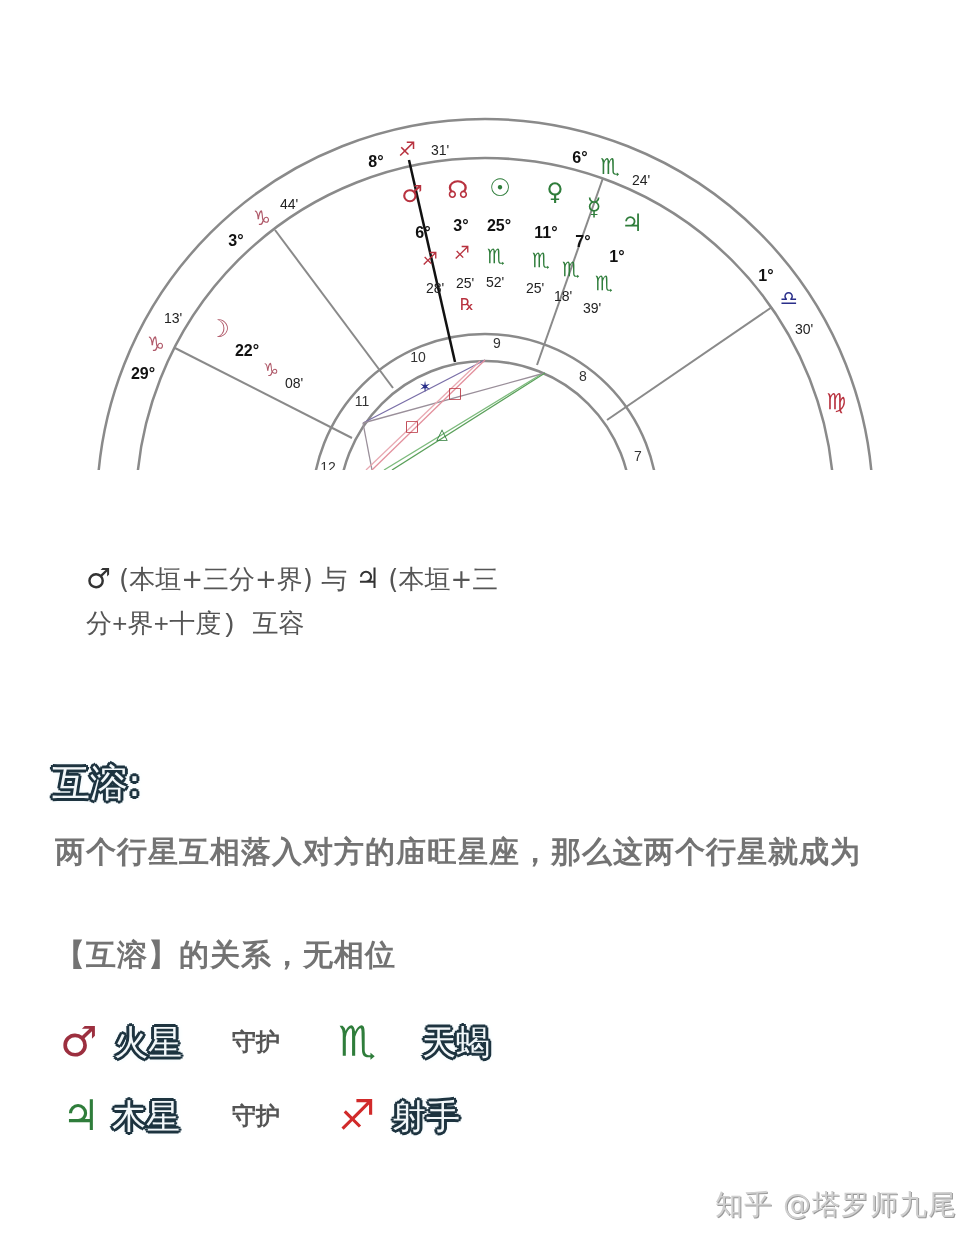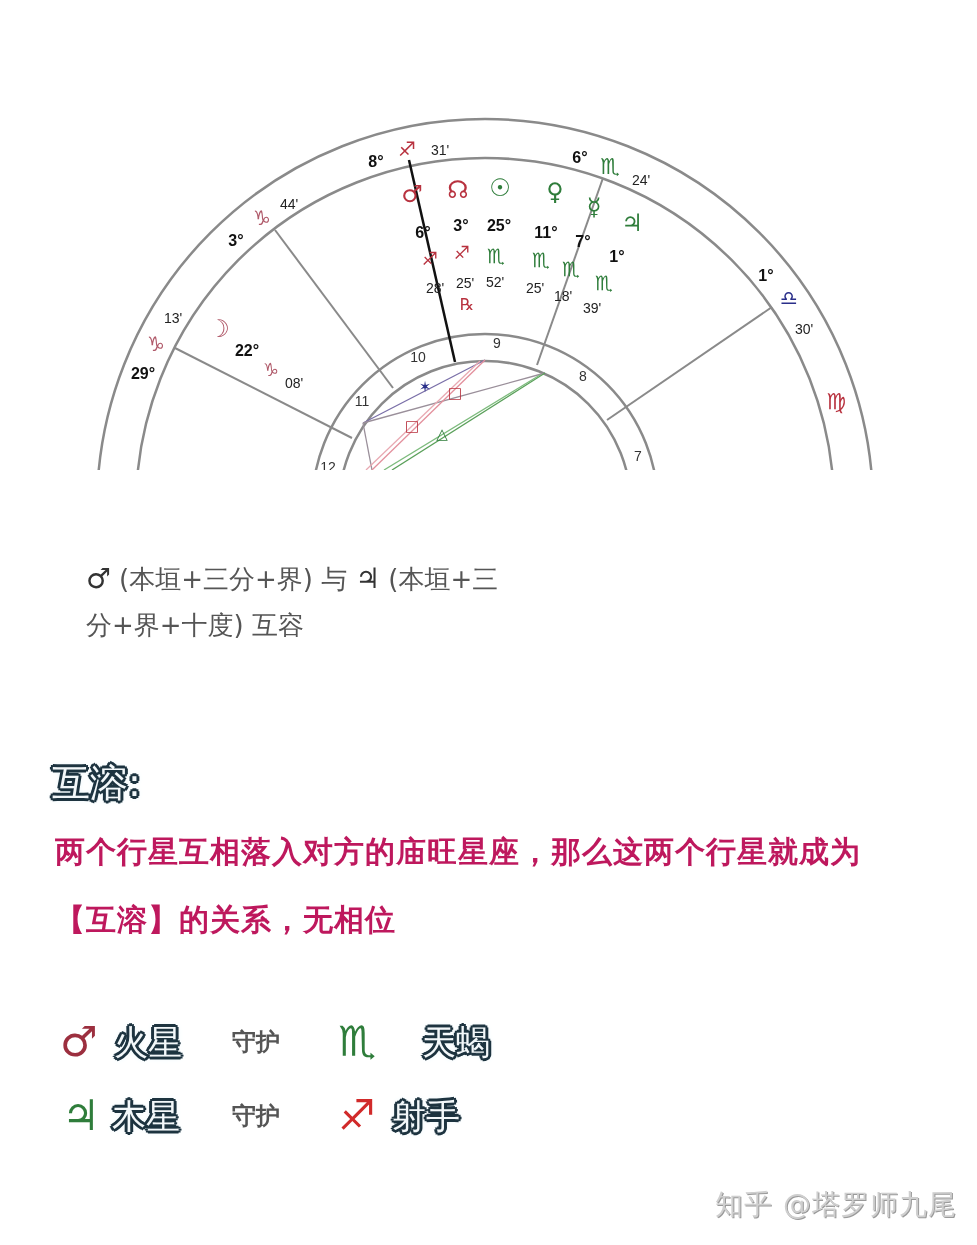--- a/index.html
+++ b/index.html
@@ -21,21 +21,21 @@
   .caption .g2 { margin-left:8px; }
 
   .outlined { color:#f3f8fa; font-weight:normal;
     text-shadow:
       2px 0 0 #1e3440, -2px 0 0 #1e3440, 0 2px 0 #1e3440, 0 -2px 0 #1e3440,
       2px 2px 0 #1e3440, -2px -2px 0 #1e3440, 2px -2px 0 #1e3440, -2px 2px 0 #1e3440,
       3px 0 0 #1e3440, -3px 0 0 #1e3440, 0 3px 0 #1e3440, 0 -3px 0 #1e3440,
       0 0 6px #bfe3ef; }
 
   .heading { position:absolute; left:52px; top:760px; font-size:38px; line-height:46px; white-space:nowrap; }
-  .def { position:absolute; left:55px; font-size:30px; font-weight:bold; color:#be185d; white-space:nowrap; line-height:36px; letter-spacing:1px; }
+  .def { position:absolute; left:55px; font-size:30px; font-weight:bold; color:#737373; white-space:nowrap; line-height:36px; letter-spacing:1px; }
 
   .rule-row { position:absolute; left:0; width:977px; height:56px; }
   .rule-row > * { position:absolute; top:0; line-height:56px; white-space:nowrap; }
   .rg { font-family:"DejaVu Sans", sans-serif; font-size:42px; }
   .rname { font-size:34px;text-align:center; }
   .rverb { font-size:24px; font-weight:bold; color:#555; }
 
   .watermark { position:absolute; left:715px; top:1186px; font-size:28px; color:#cfcfcf; white-space:nowrap;
                text-shadow:1px 1px 0 #9a9a9a; letter-spacing:1px; }
 </style>
@@ -147,25 +147,25 @@
     <text class="gl pink" x="219" y="337" font-size="24">☽</text>
     <text class="deg" x="247" y="356">22°</text>
     <text class="gl pink" x="271" y="376" font-size="18">♑</text>
     <text class="min" x="294" y="388">08'</text>
   </g>
 </svg>
 
 <div class="caption" style="top:565px;">
   <span class="g">♂</span><span>(本垣+三分+界) 与</span><span class="g g2">♃</span><span>(本垣+三</span>
 </div>
-<div class="caption" style="top:611px;">分+界+十度) 互容</div>
+<div class="caption" style="top:611px;font-family:Liberation Mono, monospace;">分+界+十度) 互容</div>
 
 <div class="heading outlined">互溶:</div>
 <div class="def" style="top:834px;">两个行星互相落入对方的庙旺星座，那么这两个行星就成为</div>
-<div class="def" style="top:902px;">【互溶】的关系，无相位</div>
+<div class="def" style="top:937px;">【互溶】的关系，无相位</div>
 
 <div class="rule-row" style="top:1014px;">
   <span class="rg" style="left:60px; color:#9c2f3f;">♂</span>
   <span class="rname outlined" style="left:114px;">火星</span>
   <span class="rverb" style="left:232px;">守护</span>
   <span class="rg" style="left:338px; color:#2f7d3b;">♏</span>
   <span class="rname outlined" style="left:392px;margin-left:30px;">天蝎</span>
 </div>
 <div class="rule-row" style="top:1088px;">
   <span class="rg" style="left:62px; color:#2f7d3b;">♃</span>

